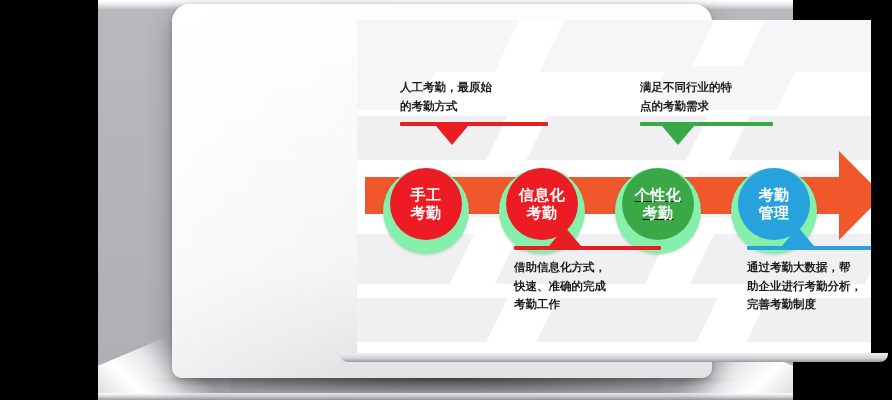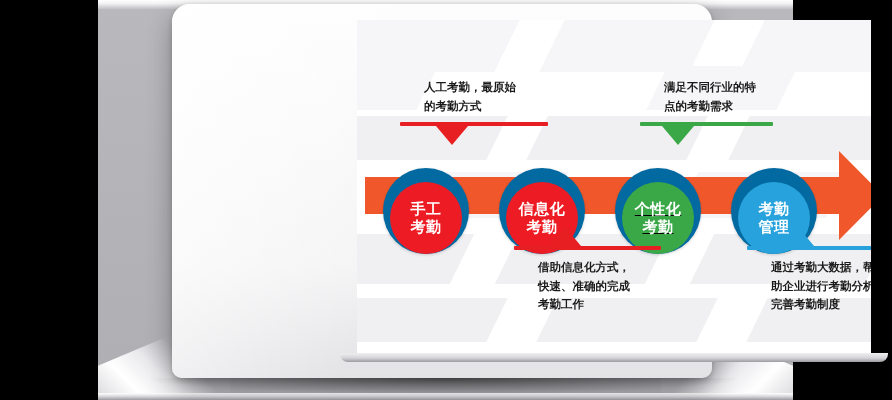--- a/index.html
+++ b/index.html
@@ -43,35 +43,35 @@
   
   .tile{position:absolute;background:#f0f0f2;}
   .tile.lite{background:#f6f6f8;}
 
   
   .bar{position:absolute;left:8px;top:157px;width:456px;height:37px;background:#f0582b;}
   .arrowhead{position:absolute;left:438px;top:131px;width:88px;height:89px;}
 
   
   .node{position:absolute;width:86px;height:86px;border-radius:50%;
-        background:#0369a1;box-shadow:0 1px 3px rgba(0,0,0,.17);
-        display:flex;align-items:flex-end;justify-content:center;}
+        background:#86efac;box-shadow:0 1px 3px rgba(0,0,0,.17);
+        display:flex;align-items:flex-start;justify-content:center;}
   .node .disc{width:72px;height:72px;border-radius:50%;
         display:flex;flex-direction:column;align-items:center;justify-content:center;
         color:#fff;font-weight:bold;font-size:15px;line-height:1.22;
         letter-spacing:.5px;text-align:center;}
   .n1{left:26px;top:148px;}
   .n2{left:142px;top:148px;}
   .n3{left:258px;top:148px;text-decoration:underline;}
   .n4{left:374px;top:148px;}
 
   
   .callout{position:absolute;}
   .callout .txt{font-size:11.5px;line-height:1.62;color:#1a1a1a;font-weight:bold;
-        white-space:pre-line;margin-left:24px;}
+        white-space:pre-line;}
   .rule{position:relative;height:4px;border-radius:1px;}
   .tri{position:absolute;width:0;height:0;border-left:16px solid transparent;
         border-right:16px solid transparent;}
   .tri.down{top:4px;}
   .tri.up{bottom:4px;}
 
   .c1{left:43px;top:58px;width:160px;}
   .c1 .rule{width:148px;margin-top:7px;background:#e81f22;}
   .c1 .tri{left:36px;border-top:19px solid #e81f22;}
 

